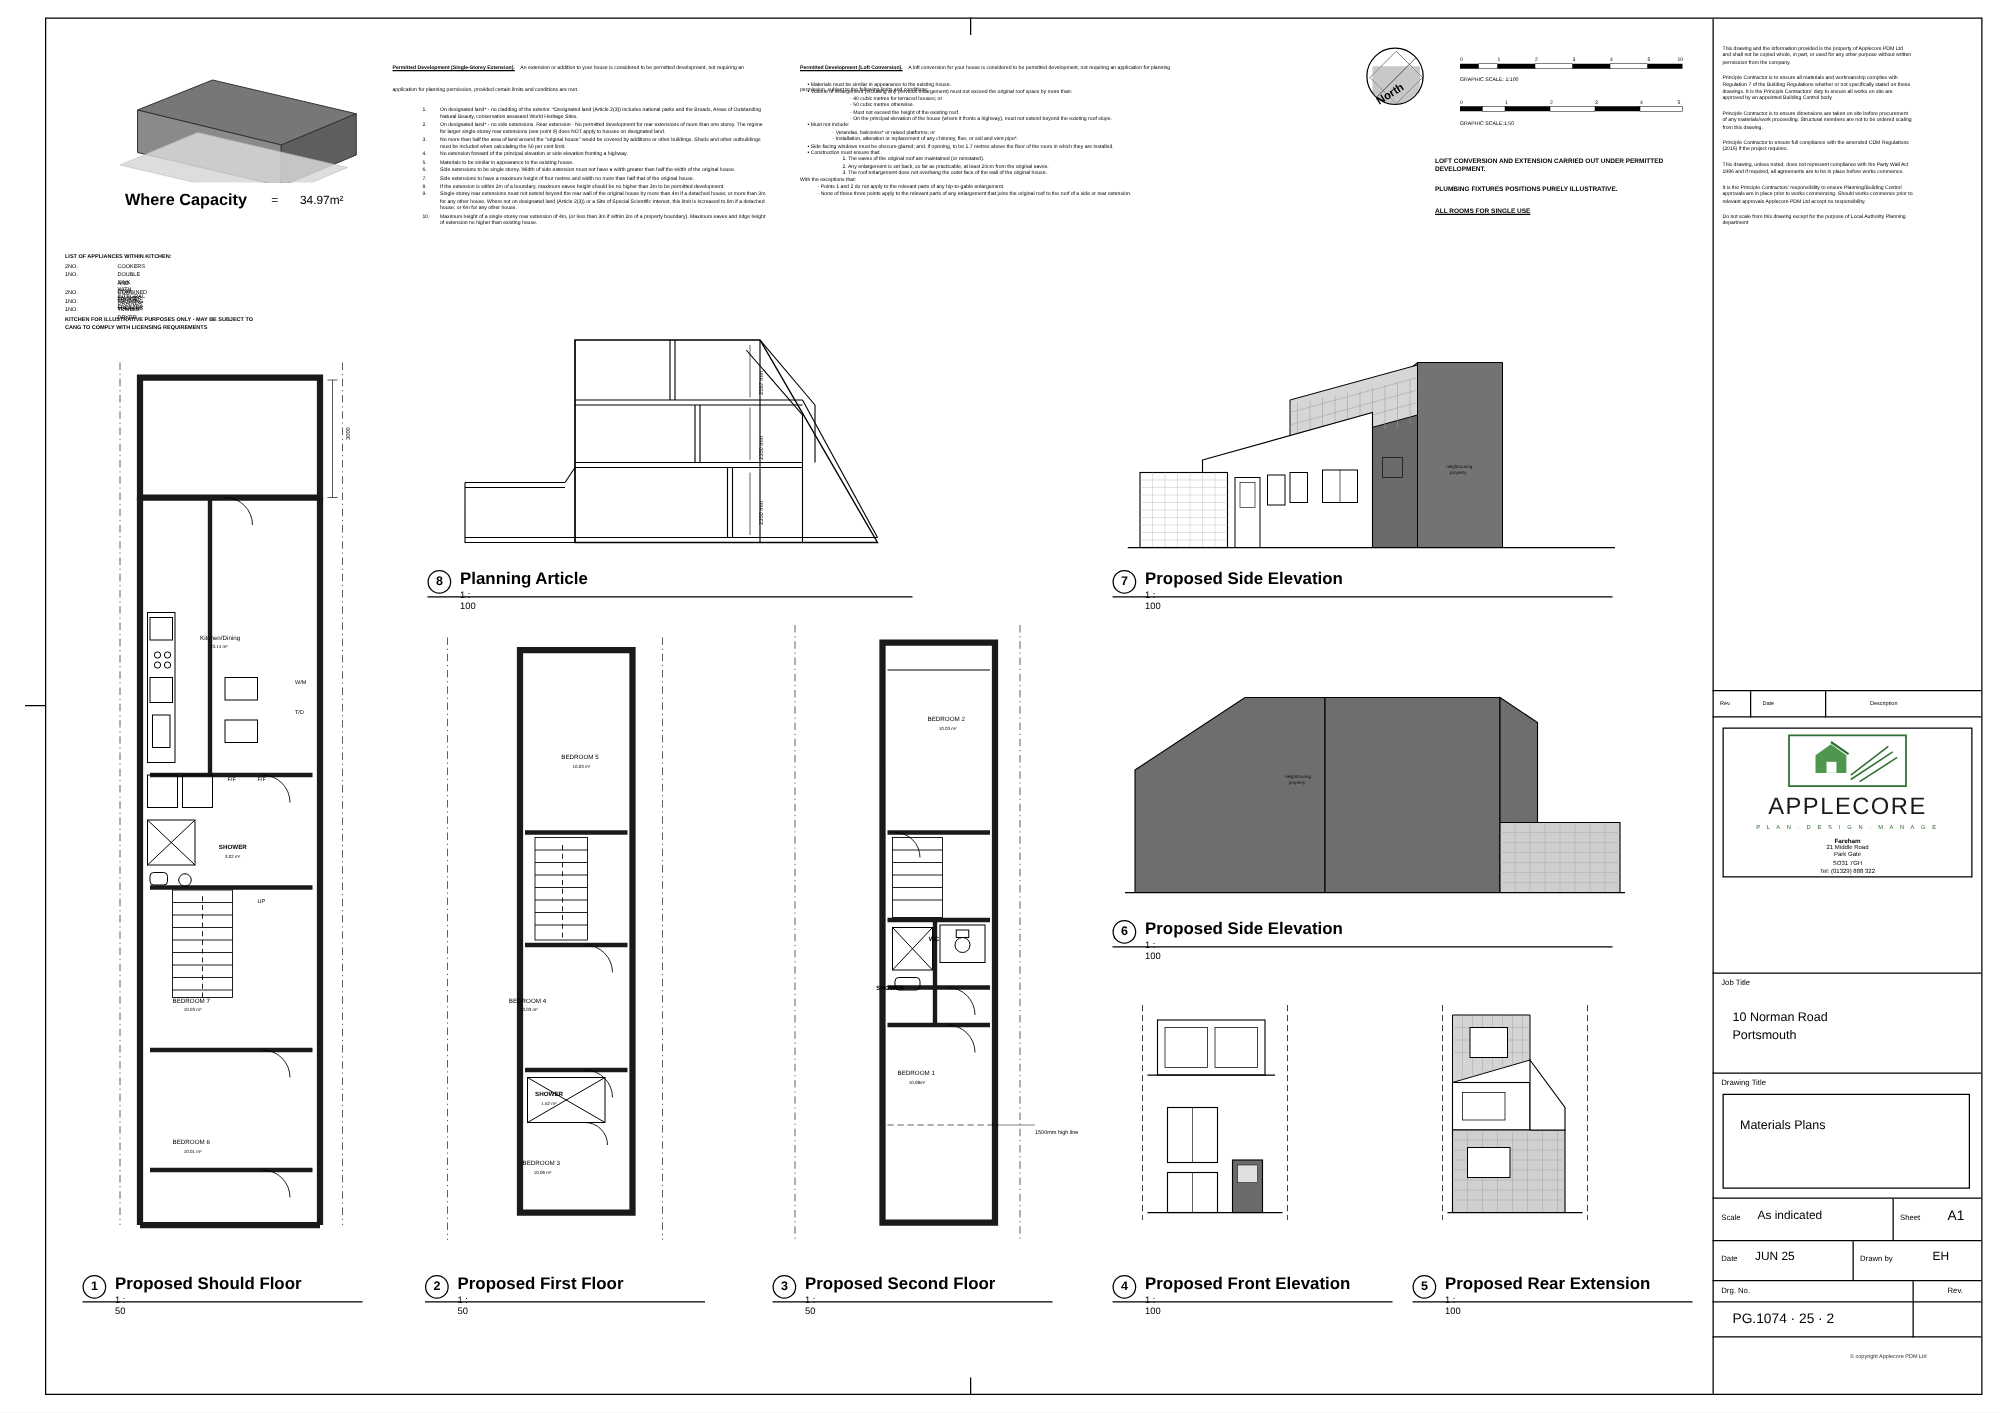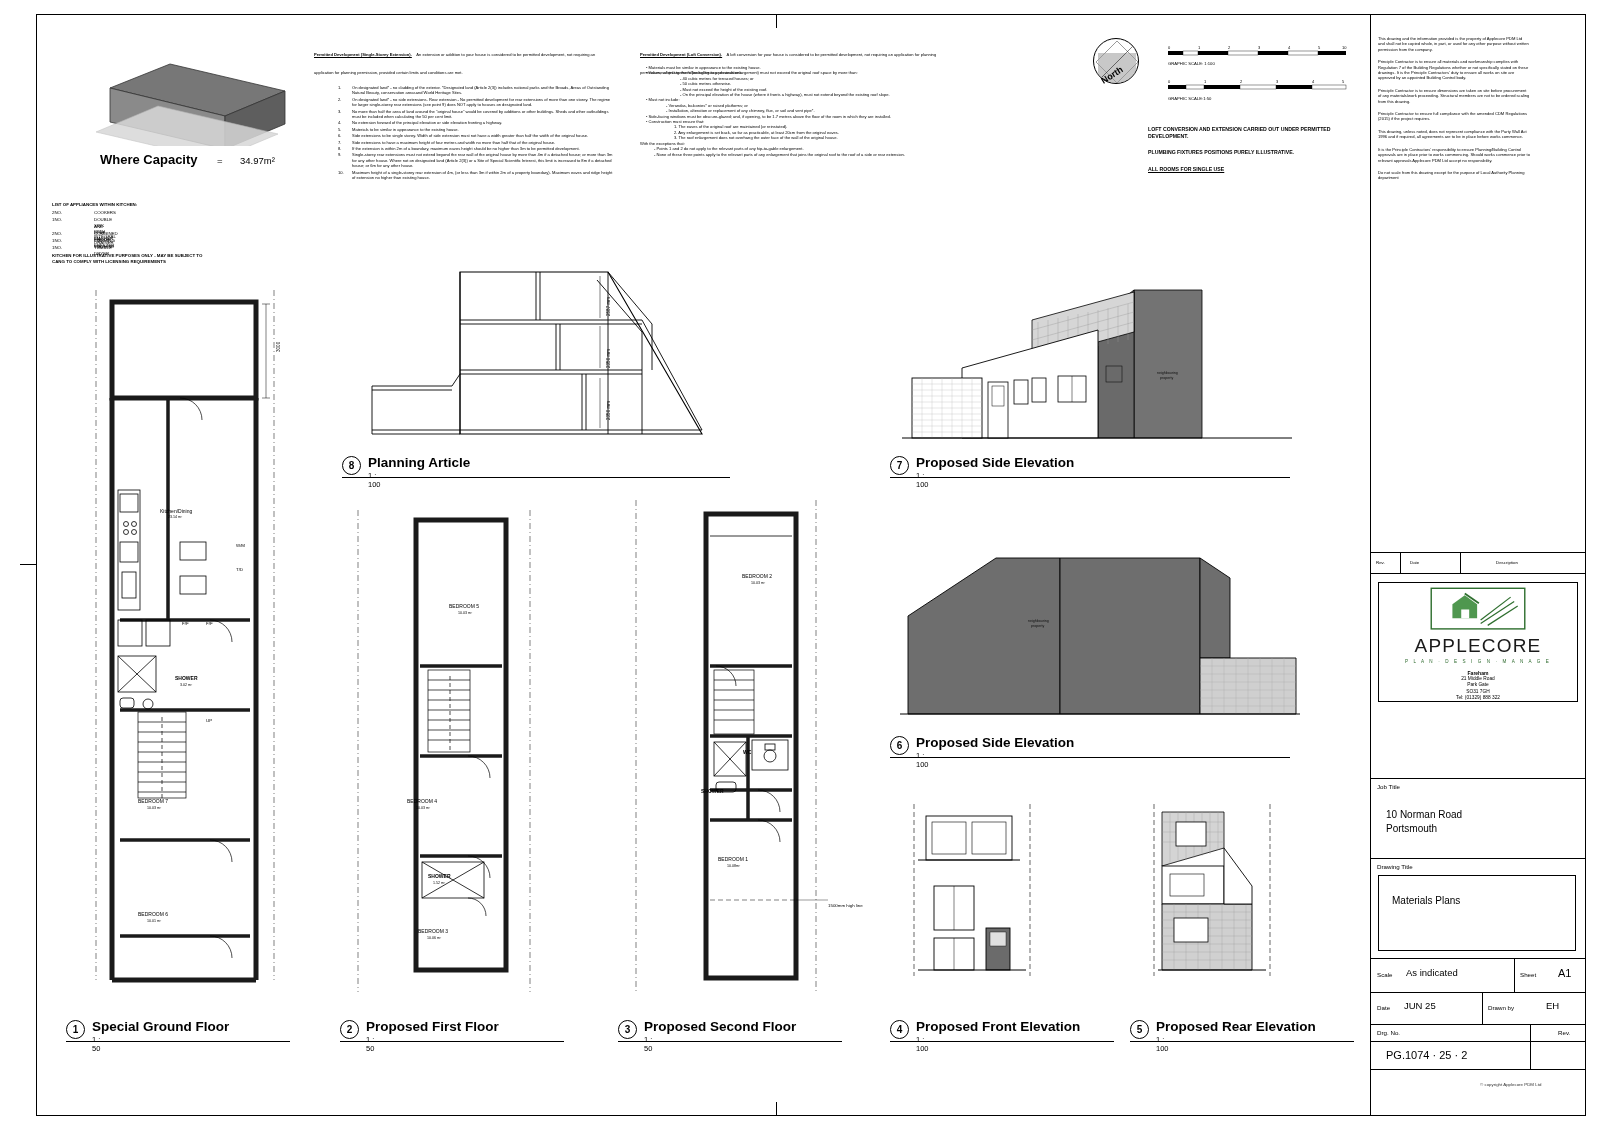--- a/index.html
+++ b/index.html
@@ -514,21 +514,21 @@
           <path d="M98,114 L98,180"></path>
       </g>
       <polygon points="76,58 104,96 104,114 76,114" fill="#fff" stroke="#000" stroke-width="0.9"></polygon>
       <rect x="26" y="128" width="34" height="24" fill="#fff" stroke="#000" stroke-width="0.8"></rect>
       <path d="M10,180 L118,180" stroke="#000" stroke-width="1"></path>
     </svg>
   </div>
 
   <div class="dtitle" style="left:1130px;top:1020px;">
     <div class="circ">5</div>
-    <div class="nm">Proposed Rear Elevation</div>
+    <div class="nm">Proposed Rear Extension</div>
     <div class="sc">1 : 100</div>
     <div class="rule" style="width:224px;"></div>
   </div>
 
   <div style="position:absolute;left:60px;top:280px;width:240px;height:710px;">
     <svg width="240" height="710" viewBox="0 0 240 710">
 
       <g stroke="#000" stroke-width="0.5" stroke-dasharray="6,3,1,3">
         <path d="M36,10 L36,700"></path>
         <path d="M214,10 L214,700"></path>
@@ -598,21 +598,21 @@
   <div class="roomlbl" style="left:138px;top:911px;">BEDROOM 6</div>
   <div class="roomarea" style="left:147px;top:919px;">10.01 m²</div>
   <div class="txt tiny2" style="left:236px;top:543px;">W/M</div>
   <div class="txt tiny2" style="left:236px;top:567px;">T/D</div>
   <div class="txt tiny2" style="left:182px;top:621px;">F/F</div>
   <div class="txt tiny2" style="left:206px;top:621px;">F/F</div>
   <div class="txt tiny2" style="left:206px;top:718px;">UP</div>
 
   <div class="dtitle" style="left:66px;top:1020px;">
     <div class="circ">1</div>
-    <div class="nm">Special Ground Floor</div>
+    <div class="nm">Proposed Should Floor</div>
     <div class="sc">1 : 50</div>
     <div class="rule" style="width:224px;"></div>
   </div>
 
   <div style="position:absolute;left:340px;top:500px;width:230px;height:500px;">
     <svg width="230" height="500" viewBox="0 0 230 500">
       <g stroke="#000" stroke-width="0.5" stroke-dasharray="6,3,1,3">
         <path d="M18,10 L18,492"></path>
         <path d="M190,10 L190,492"></path>
       </g>

